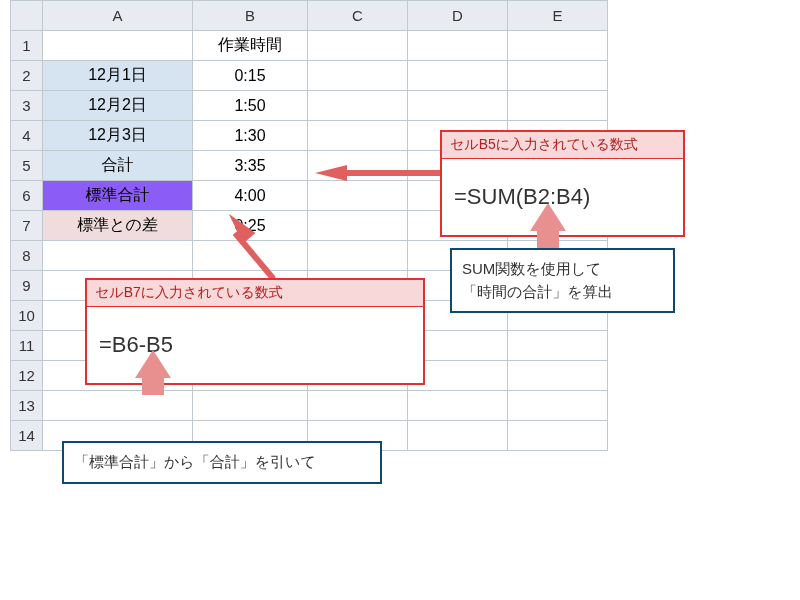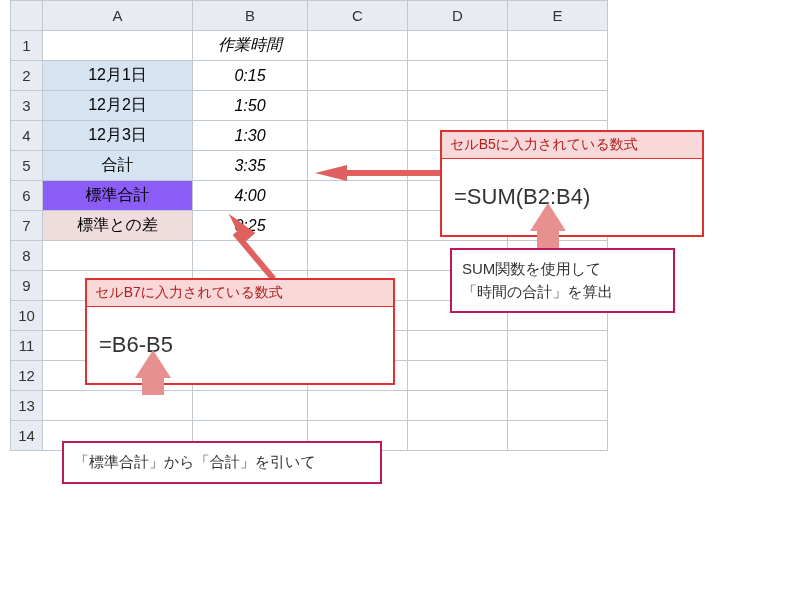--- a/index.html
+++ b/index.html
@@ -10,25 +10,25 @@
 .sheet .ch { background: #e8ecf2; color: #333; font-size: 15px; }
 .sheet .corner { background: #e8ecf2; width: 32px; }
 .colA { width: 150px; }
 .colB { width: 115px; }
 .colC { width: 100px; }
 .colD { width: 100px; }
 .colE { width: 100px; }
 .bg-blue { background: #d6e3f0; }
 .bg-green { background: #8b5cf6; }
 .bg-pink { background: #f0dcdc; }
-.num { text-align: right; padding-right: 10px; font-style: italic; }
+.num { text-align: right; padding-right: 10px; }
 .callout { position: absolute; border: 2px solid #e03030; background: #fff; }
 .callout-hdr { background: #f8d8d8; color: #b02020; font-size: 14px; padding: 4px 8px; border-bottom: 1px solid #e03030; }
 .callout-body { font-size: 22px; padding: 25px 12px; color: #333; }
-.callout-note { position: absolute; border: 2px solid #be185d; background: #fff; color: #333; font-size: 15px; padding: 8px 10px; line-height: 1.5; }
+.callout-note { position: absolute; border: 2px solid #0c4a6e; background: #fff; color: #333; font-size: 15px; padding: 8px 10px; line-height: 1.5; }
 .arrow-left { position: absolute; width: 0; height: 0; border-top: 8px solid transparent; border-bottom: 8px solid transparent; border-right: 32px solid #e06060; }
 .arrow-left-shaft { position:absolute; height:6px; background:#e06060; }
 .arrow-up { position: absolute; width: 0; height: 0; border-left: 18px solid transparent; border-right: 18px solid transparent; border-bottom: 28px solid #e89090; }
 .arrow-up-shaft { position:absolute; width:22px; background:#e89090; }
 </style>
 </head>
 <body>
 
 <table class="sheet">
   <tbody>
@@ -151,35 +151,35 @@
         <td></td>
         <td></td>
         <td></td>
       </tr>
 </tbody>
   </table>
 
 <div class="arrow-left" style="left:315px; top:165px;"></div>
 <div class="arrow-left-shaft" style="left:345px; top:170px; width:95px;"></div>
 
-<div class="callout" style="left:440px; top:130px; width:264px;">
+<div class="callout" style="left:440px; top:130px; width:245px;">
   <div class="callout-hdr">セルB5に入力されている数式</div>
   <div class="callout-body">=SUM(B2:B4)</div>
 </div>
 <div class="arrow-up" style="left:530px; top:203px;"></div>
 <div class="arrow-up-shaft" style="left:537px; top:228px; height:20px;"></div>
 <div class="callout-note" style="left:450px; top:248px; width:225px;">
   <span>SUM関数を使用して</span><br>
   <span>「時間の合計」を算出</span>
 </div>
 
 <div class="arrow-left" style="left:223px; top:218px; transform:rotate(50deg);"></div>
 <div class="arrow-left-shaft" style="left:235px; top:230px; width:60px; transform:rotate(50deg); transform-origin:left center;"></div>
 
-<div class="callout" style="left:85px; top:278px; width:310px;">
+<div class="callout" style="left:85px; top:278px; width:340px;">
   <div class="callout-hdr">セルB7に入力されている数式</div>
   <div class="callout-body">=B6-B5</div>
 </div>
 <div class="arrow-up" style="left:135px; top:350px;"></div>
 <div class="arrow-up-shaft" style="left:142px; top:375px; height:20px;"></div>
 <div class="callout-note" style="left:62px; top:395px; width:320px;margin-top:46px;">
   <span>「標準合計」から「合計」を引いて</span><br>
 </div>
 
 </body></html>

